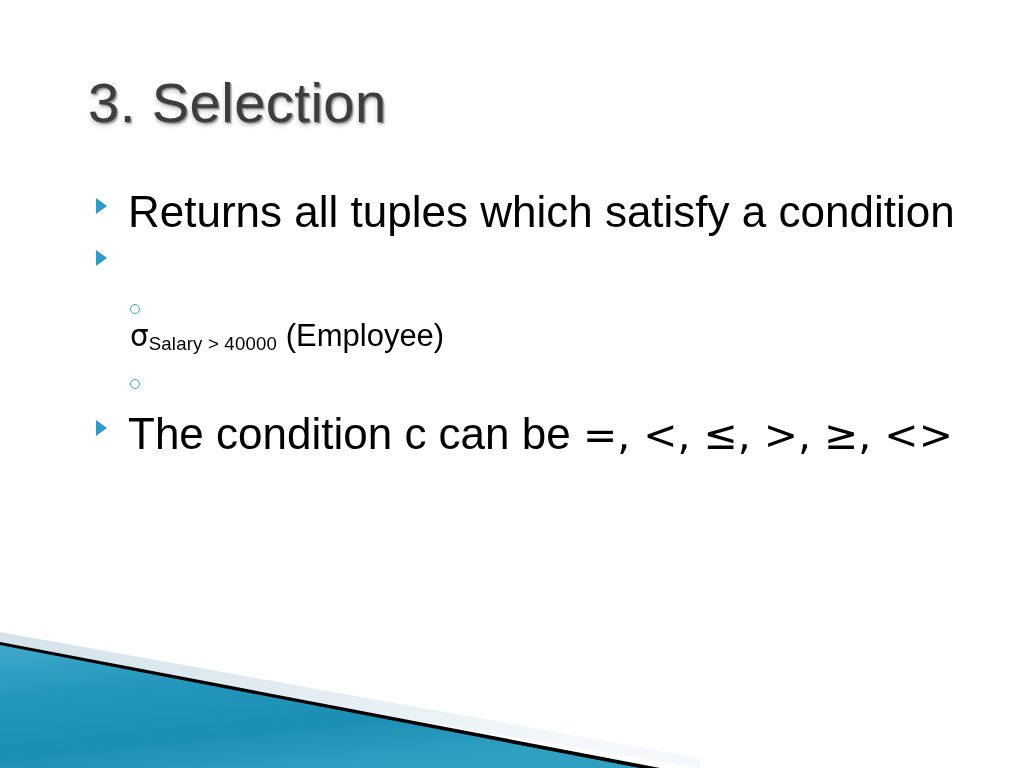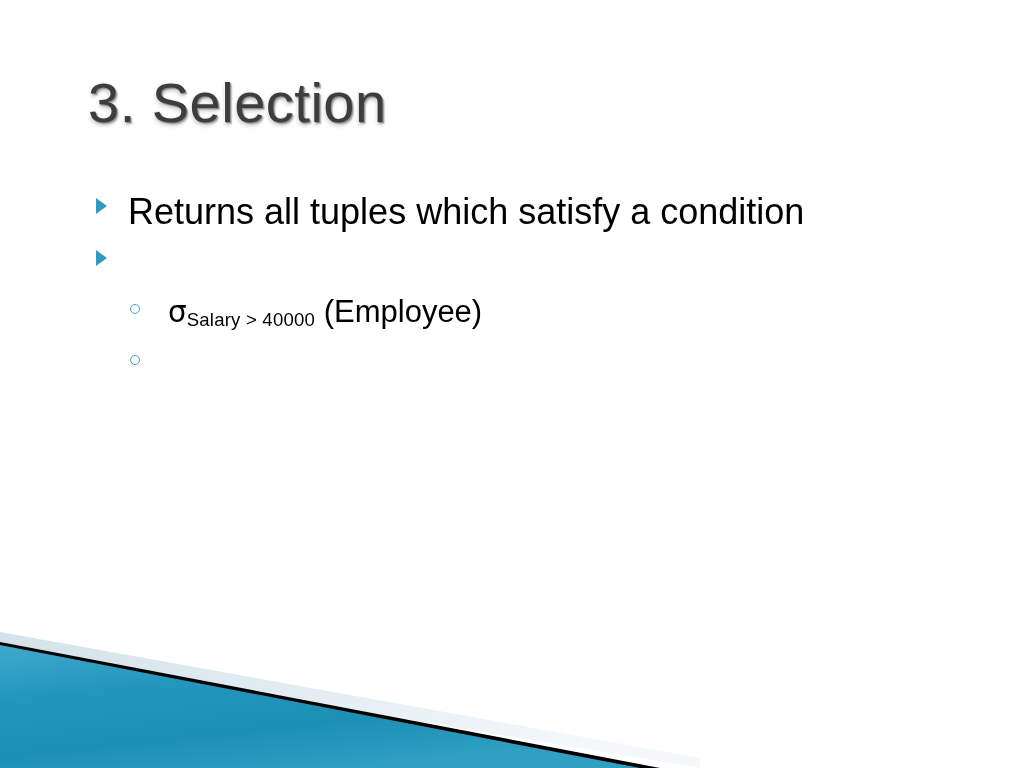--- a/index.html
+++ b/index.html
@@ -60,30 +60,31 @@
   }
   .tri {
     display: block;
     width: 0;
     height: 0;
     border-top: 8px solid transparent;
     border-bottom: 8px solid transparent;
     border-left: 11px solid #2e9bc4;
   }
   .lvl1 .btext {
-    font-size: 36px;
+    font-size: 44px;
     line-height: 52px;
     color: #000000;
     white-space: pre;
   }
 
   
   .lvl2 {
     padding-left: 130px;
     min-height: 43px;
+    flex-direction: column;
   }
   .lvl2 .marker {
     flex: 0 0 auto;
     width: 38px;
     padding-top: 14px;
   }
   .circ {
     display: block;
     width: 8px;
     height: 8px;
@@ -154,20 +155,26 @@
         </span>
       <span class="btext"><span class="sig">σ</span><span class="sub">Salary &gt; 40000</span><span> (Employee)</span></span>
     </div>
 
     <div class="bullet-row lvl2">
       <span class="marker">
           <i class="circ"></i>
         </span>
     </div>
 
+    <div class="bullet-row lvl1">
+      <span class="marker">
+          <i class="tri"></i>
+        </span>
+      <span class="btext"><span>The condition c can be </span><span class="ops">=, &lt;, ≤, &gt;, ≥, &lt;&gt;</span></span>
+    </div>
 
   </div>
 
   <svg id="corner-decoration" viewBox="0 0 700 150" preserveAspectRatio="none">
     <defs>
       <linearGradient id="tealGrad" x1="0" y1="0" x2="0.55" y2="1">
         <stop offset="0%" stop-color="#3fa9cb"></stop>
         <stop offset="35%" stop-color="#2396bd"></stop>
         <stop offset="70%" stop-color="#1c8fb4"></stop>
         <stop offset="100%" stop-color="#2fa0c2"></stop>

